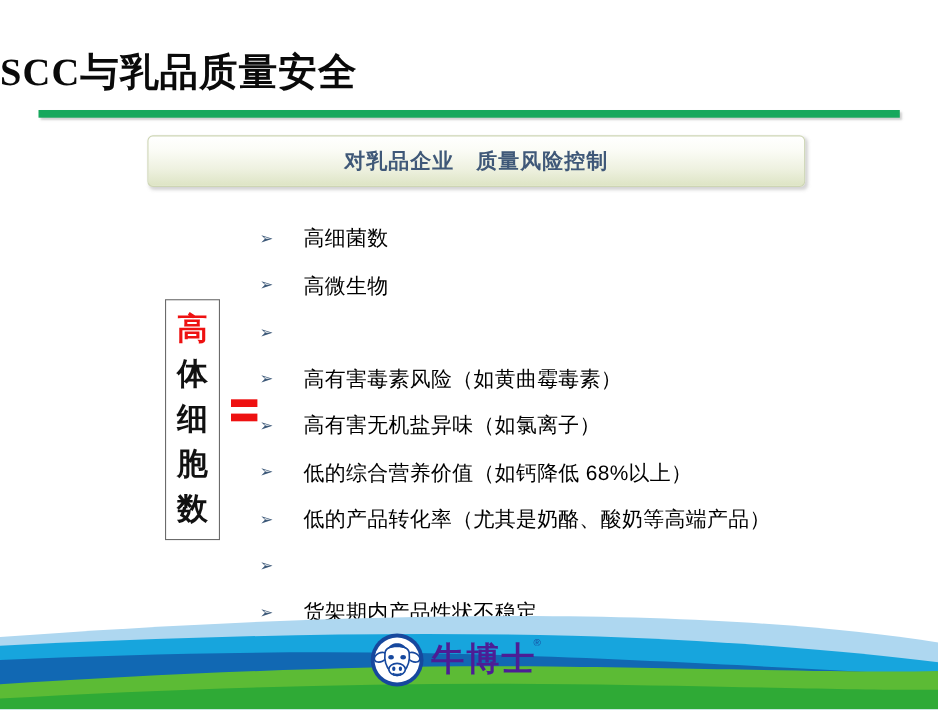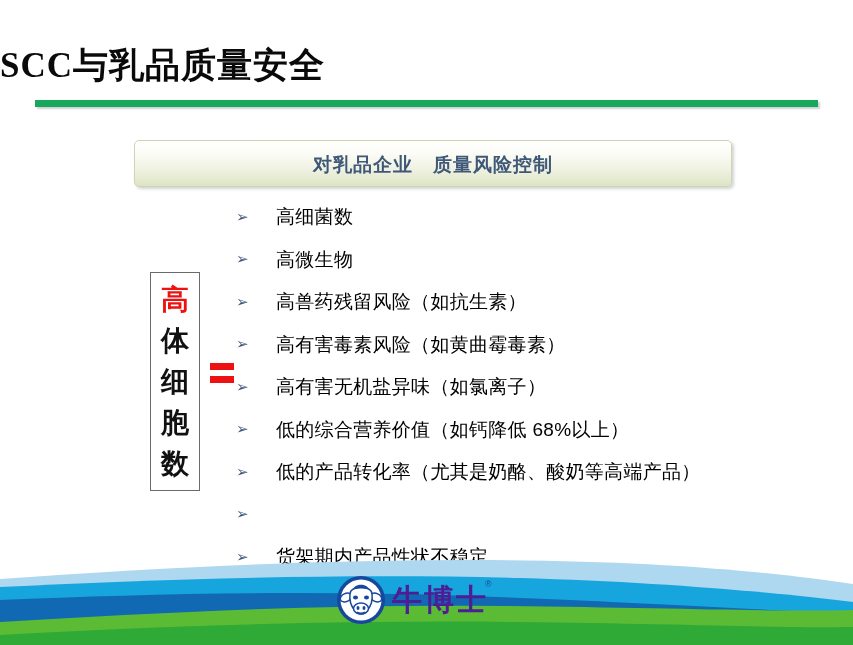--- a/index.html
+++ b/index.html
@@ -47,21 +47,21 @@
     width: 783px;
     height: 7px;
     background: #17a85d;
     box-shadow: 2px 2px 2px rgba(120,120,120,0.35);
   }
 
   
   #section-banner {
     position: absolute;
     left: 134px;
-    top: 140px;
+    top: 123px;
     width: 598px;
     height: 47px;
     border: 1px solid #cdd5b4;
     border-radius: 5px;
     background: linear-gradient(to bottom, #ffffff 0%, #fbfcf6 28%, #eef1e0 66%, #dde4c4 100%);
     box-shadow: 2px 2px 3px rgba(160,160,160,0.45);
     box-sizing: border-box;
   }
   #section-banner-label {
     position: absolute;
@@ -231,21 +231,20 @@
       <span class="bullet-text">高细菌数</span>
     </div>
 
     <div class="bullet-row">
       <span class="bullet-marker">➢</span>
       <span class="bullet-text">高微生物</span>
     </div>
 
     <div class="bullet-row">
       <span class="bullet-marker">➢</span>
-      <span class="bullet-text">高兽药残留风险（如抗生素）</span>
     </div>
 
     <div class="bullet-row">
       <span class="bullet-marker">➢</span>
       <span class="bullet-text">高有害毒素风险（如黄曲霉毒素）</span>
     </div>
 
     <div class="bullet-row">
       <span class="bullet-marker">➢</span>
       <span class="bullet-text">高有害无机盐异味（如氯离子）</span>

